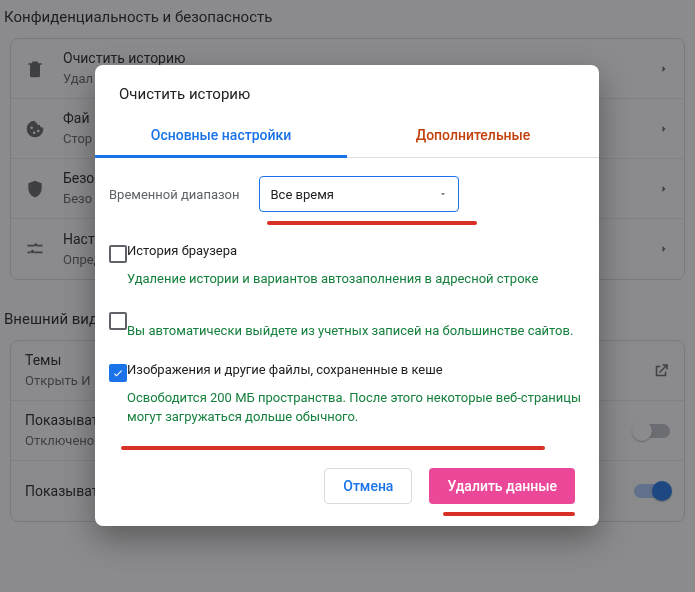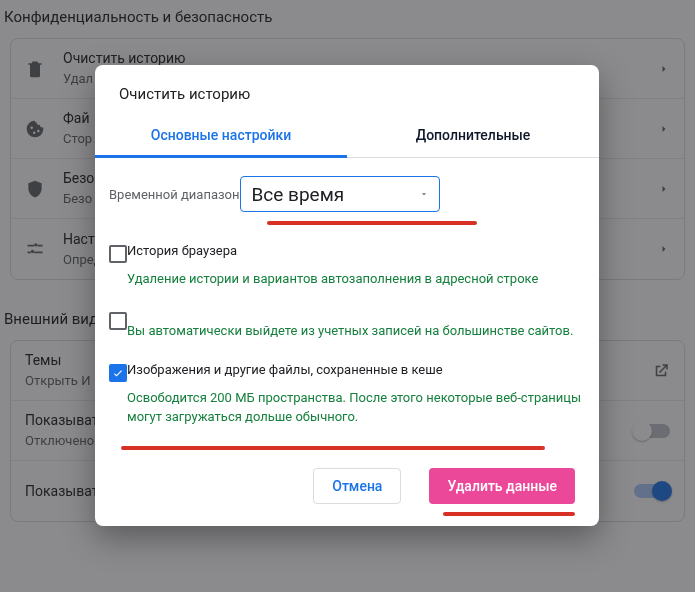--- a/index.html
+++ b/index.html
@@ -77,42 +77,42 @@
   }
   .tabs {
     display: flex;
     border-bottom: 1px solid #dadce0;
     justify-content: center;
   }
   .tab {
     flex: 1; text-align: center;
     padding: 10px 8px 12px 8px;
     font-size: 14px; font-weight: 500;
-    color: #0f172a;
+    color: #c2410c;
     cursor: pointer;
   }
   .tab.active {
     color: #1a73e8;
     border-bottom: 3px solid #1a73e8;
     margin-bottom: -1px;
   }
   .dialog-body { padding: 18px 14px 6px 14px; }
   .range-row {
-    display: flex; align-items: center; gap: 1px;
+    display: flex; align-items: center; gap: 20px;
     padding: 0 0 8px 0;
   }
   .range-label { font-size: 13px; color: #5f6368; }
   .select {
     flex: 0 0 200px;
     border: 1px solid #1a73e8;
     border-radius: 4px;
     height: 36px;
     padding: 0 10px;
     display: flex; align-items: center; justify-content: space-between;
-    color: #202124; font-size: 19px;
+    color: #202124; font-size: 13px;
   }
   .select svg { width: 10px; height: 10px; fill: #5f6368; }
   .red-underline {
     height: 4px; background: #d93025; border-radius: 2px;
   }
   .red-underline.range { margin: 1px 0 10px 158px; width: 210px; }
   .red-underline.cache { margin: 6px 0 12px 12px; width: 424px; }
   .red-underline.delete { margin: 2px 24px 10px auto; width: 132px; }
 
   .check-row { display: flex; padding: 8px 0 14px 0; }
@@ -121,21 +121,21 @@
     border: 2px solid #5f6368; border-radius: 2px;
     flex-shrink: 0; margin-top: 2px;
     display: flex; align-items: center; justify-content: center;
   }
   .checkbox.checked { background: #1a73e8; border-color: #1a73e8; }
   .checkbox.checked svg { width: 12px; height: 12px; fill: #fff; }
   .check-title { font-size: 13px; color: #202124; }
   .check-desc  { font-size: 13px; color: #15803d; line-height: 1.4; margin-top: 12px; }
 
   .dialog-actions {
-    display: flex; justify-content: flex-end; gap: 28px;
+    display: flex; justify-content: flex-end; gap: 17px;
     padding: 0 24px 6px 24px;
   }
   .btn {
     height: 36px; padding: 0 18px;
     border-radius: 4px; font-size: 14px; font-weight: 500;
     display: flex; align-items: center; cursor: pointer;
   }
   .btn-outline { border: 1px solid #dadce0; color: #1a73e8; background: #fff; }
   .btn-primary { border: none; color: #fff; background: #ec4899; }
 </style>

